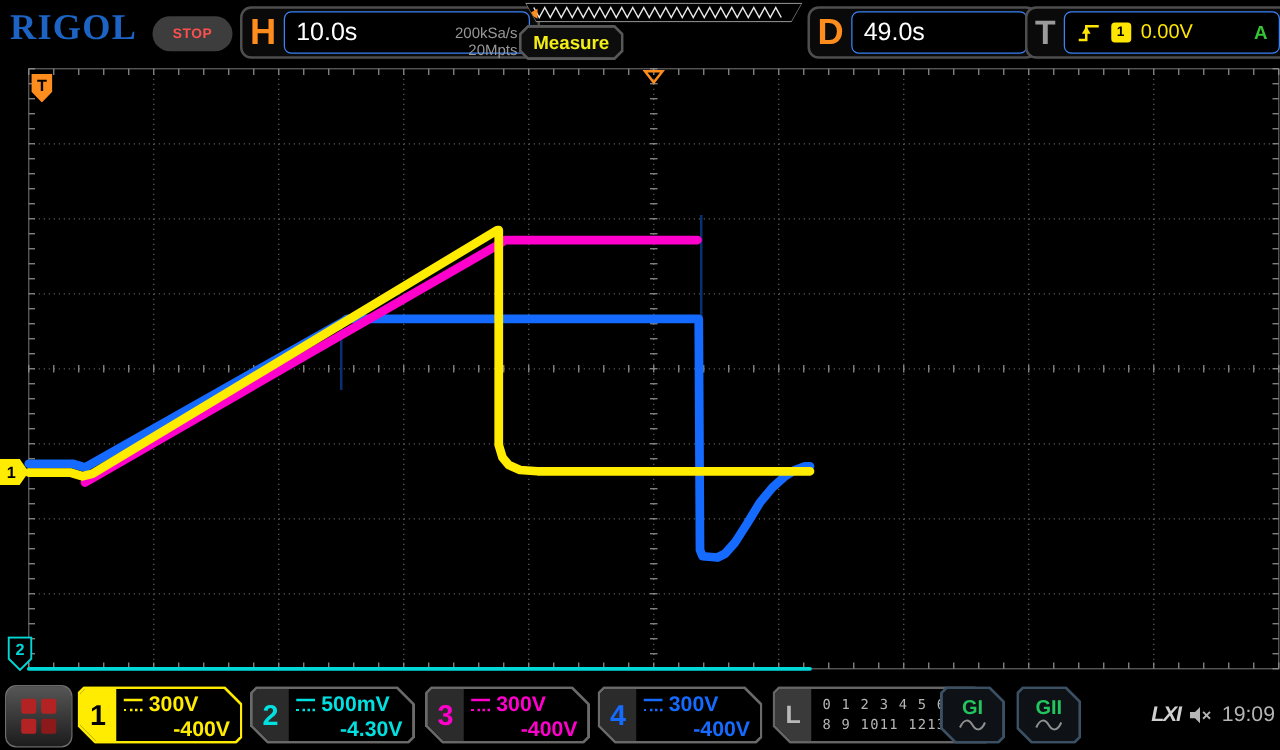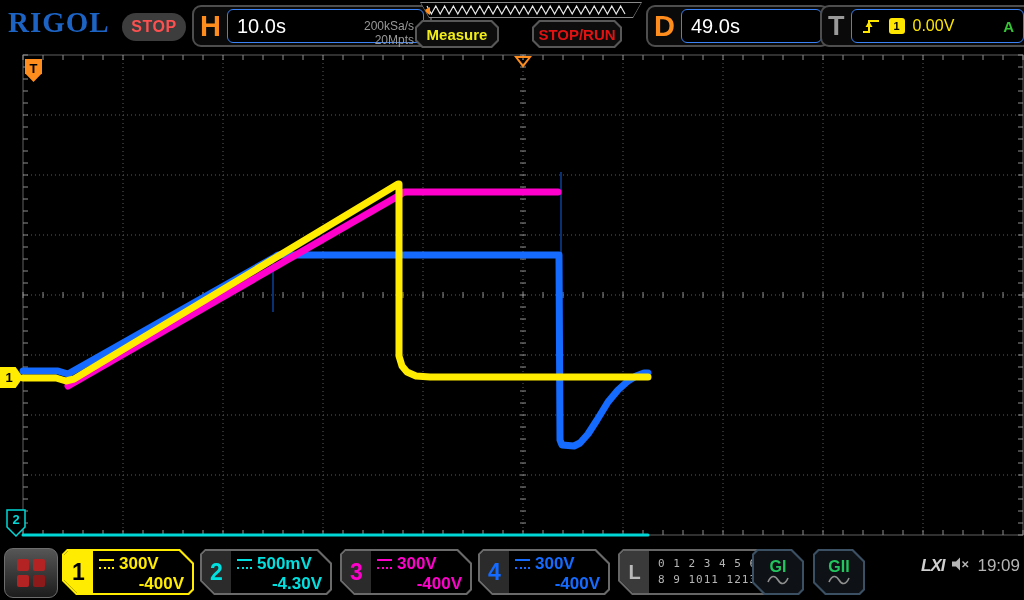--- a/index.html
+++ b/index.html
@@ -5,21 +5,21 @@
   html,body{margin:0;padding:0;background:#000;}
   body{width:1024px;height:600px;position:relative;overflow:hidden;
        font-family:"Liberation Sans",sans-serif;-webkit-font-smoothing:antialiased;}
   .abs{position:absolute;}
 
   
   #topbar{position:absolute;left:0;top:0;width:1024px;height:54px;background:#000;z-index:5;}
   #logo{left:8px;top:6px;font-family:"Liberation Serif",serif;font-weight:700;
         font-size:29px;color:#1c63c4;letter-spacing:1px;}
   #runstate{left:122px;top:13px;width:64px;height:28px;border-radius:14px;background:#3d3d3d;
-        color:#ff5050;font-weight:700;font-size:16px;display:flex;align-items:center;justify-content:center;letter-spacing:.5px;}
+        color:#ff5050;font-weight:700;font-size:11px;display:flex;align-items:center;justify-content:center;letter-spacing:.5px;}
   .panel{border:2px solid #4e4e4e;border-radius:9px;background:#0a0a0a;display:flex;align-items:center;padding:0 6px;gap:6px;}
   .panel .letter{font-weight:700;font-size:29px;line-height:1;}
   .letter.orange{color:#ff8d1e;} .letter.gray{color:#9a9a9a;font-size:27px;}
   .panel .pbox{flex:1;height:32px;border:1px solid #3b82f6;border-radius:6px;background:#000;
         display:flex;align-items:center;padding:0 9px;}
   #hpanel{left:192px;top:5px;width:224px;height:38px;}
   #hval{color:#fff;font-size:20px;}
   #hrates{margin-left:auto;text-align:right;color:#989898;font-size:12px;line-height:1.15;margin-top:16px;}
   #dpanel{left:646px;top:5px;width:168px;height:38px;}
   #dval{color:#fff;font-size:20px;}
@@ -80,21 +80,21 @@
   #lbox{left:618px;top:5px;width:176px;height:46px;background:#666;}
   #lbox .tab{font-size:20px;color:#b9b9b9;background:#3a3a3a;}
   #lbox .digits{flex:1;display:flex;flex-direction:column;justify-content:center;padding-left:9px;
         font-family:"DejaVu Sans Mono",monospace;font-size:11px;color:#b5b5b5;line-height:1.45;letter-spacing:1px;}
   .gbox{top:5px;width:52px;height:46px;background:#3c5064;padding:2px;box-sizing:border-box;
         clip-path:polygon(0 5px,5px 0,calc(100% - 12px) 0,100% 12px,100% calc(100% - 5px),calc(100% - 5px) 100%,12px 100%,0 calc(100% - 12px));}
   .gbox .in{width:100%;height:100%;background:#0e1216;display:flex;flex-direction:column;align-items:center;justify-content:center;
         clip-path:polygon(0 4px,4px 0,calc(100% - 11px) 0,100% 11px,100% calc(100% - 4px),calc(100% - 4px) 100%,11px 100%,0 calc(100% - 11px));
         color:#22c55e;font-weight:700;font-size:16px;line-height:1;}
   #gibox{left:752px;} #giibox{left:813px;}
-  #status-right{left:880px;top:12px;width:140px;height:32px;display:flex;align-items:flex-start;justify-content:flex-end;gap:7px;color:#b5b5b5;}
+  #status-right{left:880px;top:12px;width:140px;height:32px;display:flex;align-items:center;justify-content:flex-end;gap:7px;color:#b5b5b5;}
   #lxi{font-style:italic;font-weight:700;font-size:17px;color:#cfcfcf;letter-spacing:-1px;}
   #clock{font-size:17px;}
 </style>
 </head>
 <body>
 
 <div id="display">
   <svg id="scope-svg" width="1024" height="600" viewBox="0 0 1024 600">
       <line x1="123" y1="55" x2="123" y2="535" stroke="#5a5a5a" stroke-width="1" stroke-dasharray="1 3"></line>
       <line x1="223" y1="55" x2="223" y2="535" stroke="#5a5a5a" stroke-width="1" stroke-dasharray="1 3"></line>
@@ -427,23 +427,20 @@
       <div id="memmark"></div>
       <svg id="zig" width="214" height="14">
           <polyline points="6,3 10.4,11 14.8,3 19.200000000000003,11 23.6,3 28,11 32.4,3 36.8,11 41.199999999999996,3 45.599999999999994,11 49.99999999999999,3 54.39999999999999,11 58.79999999999999,3 63.19999999999999,11 67.6,3 72,11 76.4,3 80.80000000000001,11 85.20000000000002,3 89.60000000000002,11 94.00000000000003,3 98.40000000000003,11 102.80000000000004,3 107.20000000000005,11 111.60000000000005,3 116.00000000000006,11 120.40000000000006,3 124.80000000000007,11 129.20000000000007,3 133.60000000000008,11 138.00000000000009,3 142.4000000000001,11 146.8000000000001,3 151.2000000000001,11 155.6000000000001,3 160.0000000000001,11 164.40000000000012,3 168.80000000000013,11 173.20000000000013,3 177.60000000000014,11 182.00000000000014,3 186.40000000000015,11 190.80000000000015,3 195.20000000000016,11 199.60000000000016,3 204.00000000000017,11" fill="none" stroke="#e8e8e8" stroke-width="1.2"></polyline>
         </svg>
     </div>
   </div>
 
   <div class="abs tbtn" id="btn-measure">
     <div class="in">Measure</div>
   </div>
-  <div class="abs tbtn" id="btn-stoprun">
-    <div class="in">STOP/RUN</div>
-  </div>
 
   <div class="abs panel" id="dpanel">
     <div class="letter orange">D</div>
     <div class="pbox">
         <span id="dval">49.0s</span>
       </div>
   </div>
 
   <div class="abs panel" id="tpanel">
     <div class="letter gray">T</div>

